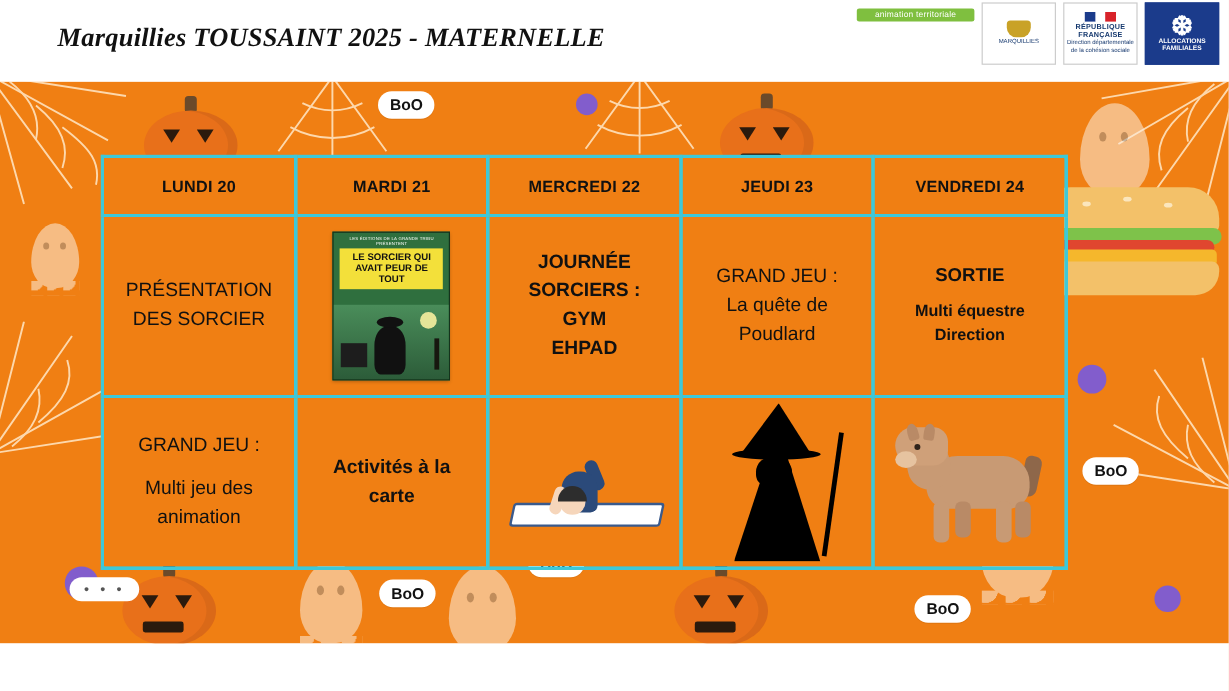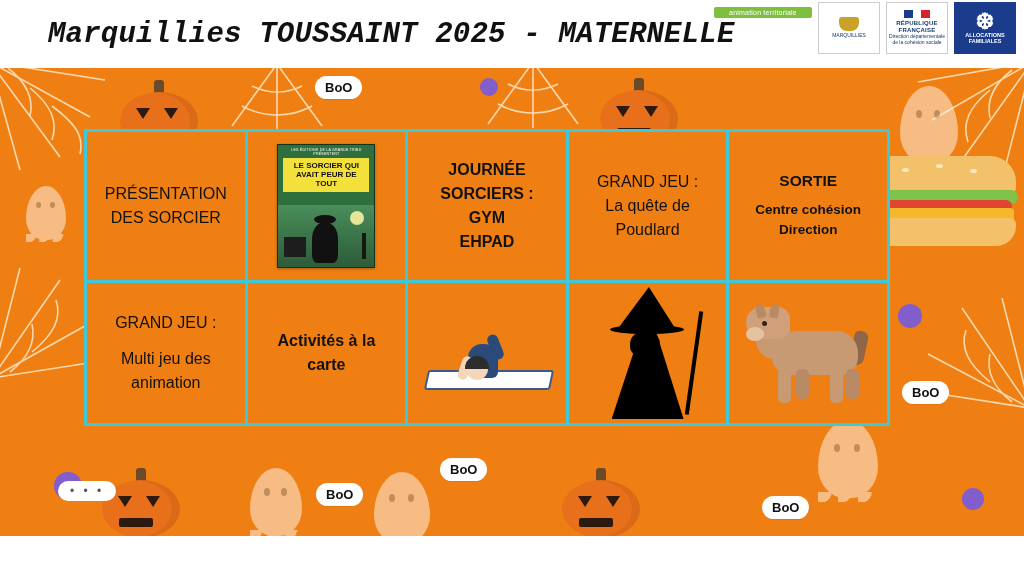--- a/index.html
+++ b/index.html
@@ -26,24 +26,24 @@
     left: 0; top: 0;
     width: 1024px;
     height: 68px;
     background: #ffffff;
     z-index: 30;
   }
   .header-title {
     position: absolute;
     left: 48px;
     top: 18px;
-    font-family: Liberation Mono, monospace;
+    font-family: Liberation Serif, serif;
     font-weight: bold;
     font-style: italic;
-    font-size: 29px;
+    font-size: 22px;
     color: #111111;
     letter-spacing: 0.2px;
     white-space: nowrap;
   }
   .logos {
     position: absolute;
     right: 8px;
     top: 2px;
     display: flex;
     align-items: flex-start;
@@ -708,20 +708,27 @@
       <div class="seed" style="left:104px; top:13px;"></div>
       <div class="lettuce"></div>
       <div class="tomato"></div>
       <div class="cheese"></div>
       <div class="bottom"></div>
     </div>
 
     <div class="table-wrap">
       <table class="planning">
         <tbody>
+            <tr>
+          <td class="day-head">LUNDI 20</td>
+          <td class="day-head">MARDI 21</td>
+          <td class="day-head">MERCREDI 22</td>
+          <td class="day-head">JEUDI 23</td>
+          <td class="day-head">VENDREDI 24</td>
+        </tr>
 
         <tr>
           <td class="cell-tall">
             <div class="cell-text">PRÉSENTATION</div>
             <div class="cell-text">DES SORCIER</div>
           </td>
 
           <td class="cell-tall">
             <div class="book">
               <div class="pub">LES ÉDITIONS DE LA GRANDE TRIBU PRÉSENTENT</div>
@@ -742,21 +749,21 @@
           </td>
 
           <td class="cell-tall">
             <div class="cell-text">GRAND JEU :</div>
             <div class="cell-text">La quête de</div>
             <div class="cell-text">Poudlard</div>
           </td>
 
           <td class="cell-tall">
             <div class="cell-title-bold">SORTIE</div>
-            <div class="cell-text bold small" style="margin-top:10px;">Centre cohésion</div>
+            <div class="cell-text bold small" style="margin-top:10px;">Multi équestre</div>
             <div class="cell-text bold small">Direction</div>
           </td>
         </tr>
 
         <tr>
           <td class="cell-short">
             <div class="cell-text">GRAND JEU :</div>
             <div class="cell-text" style="margin-top:12px;">Multi jeu des</div>
             <div class="cell-text">animation</div>
           </td>

